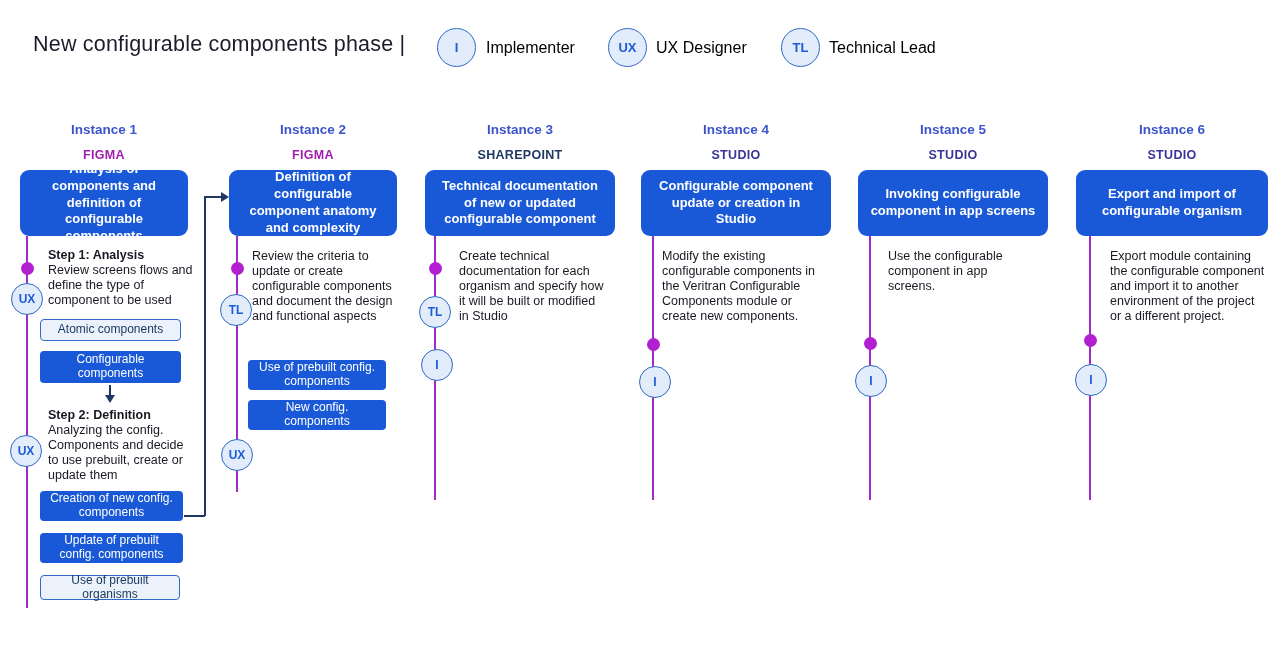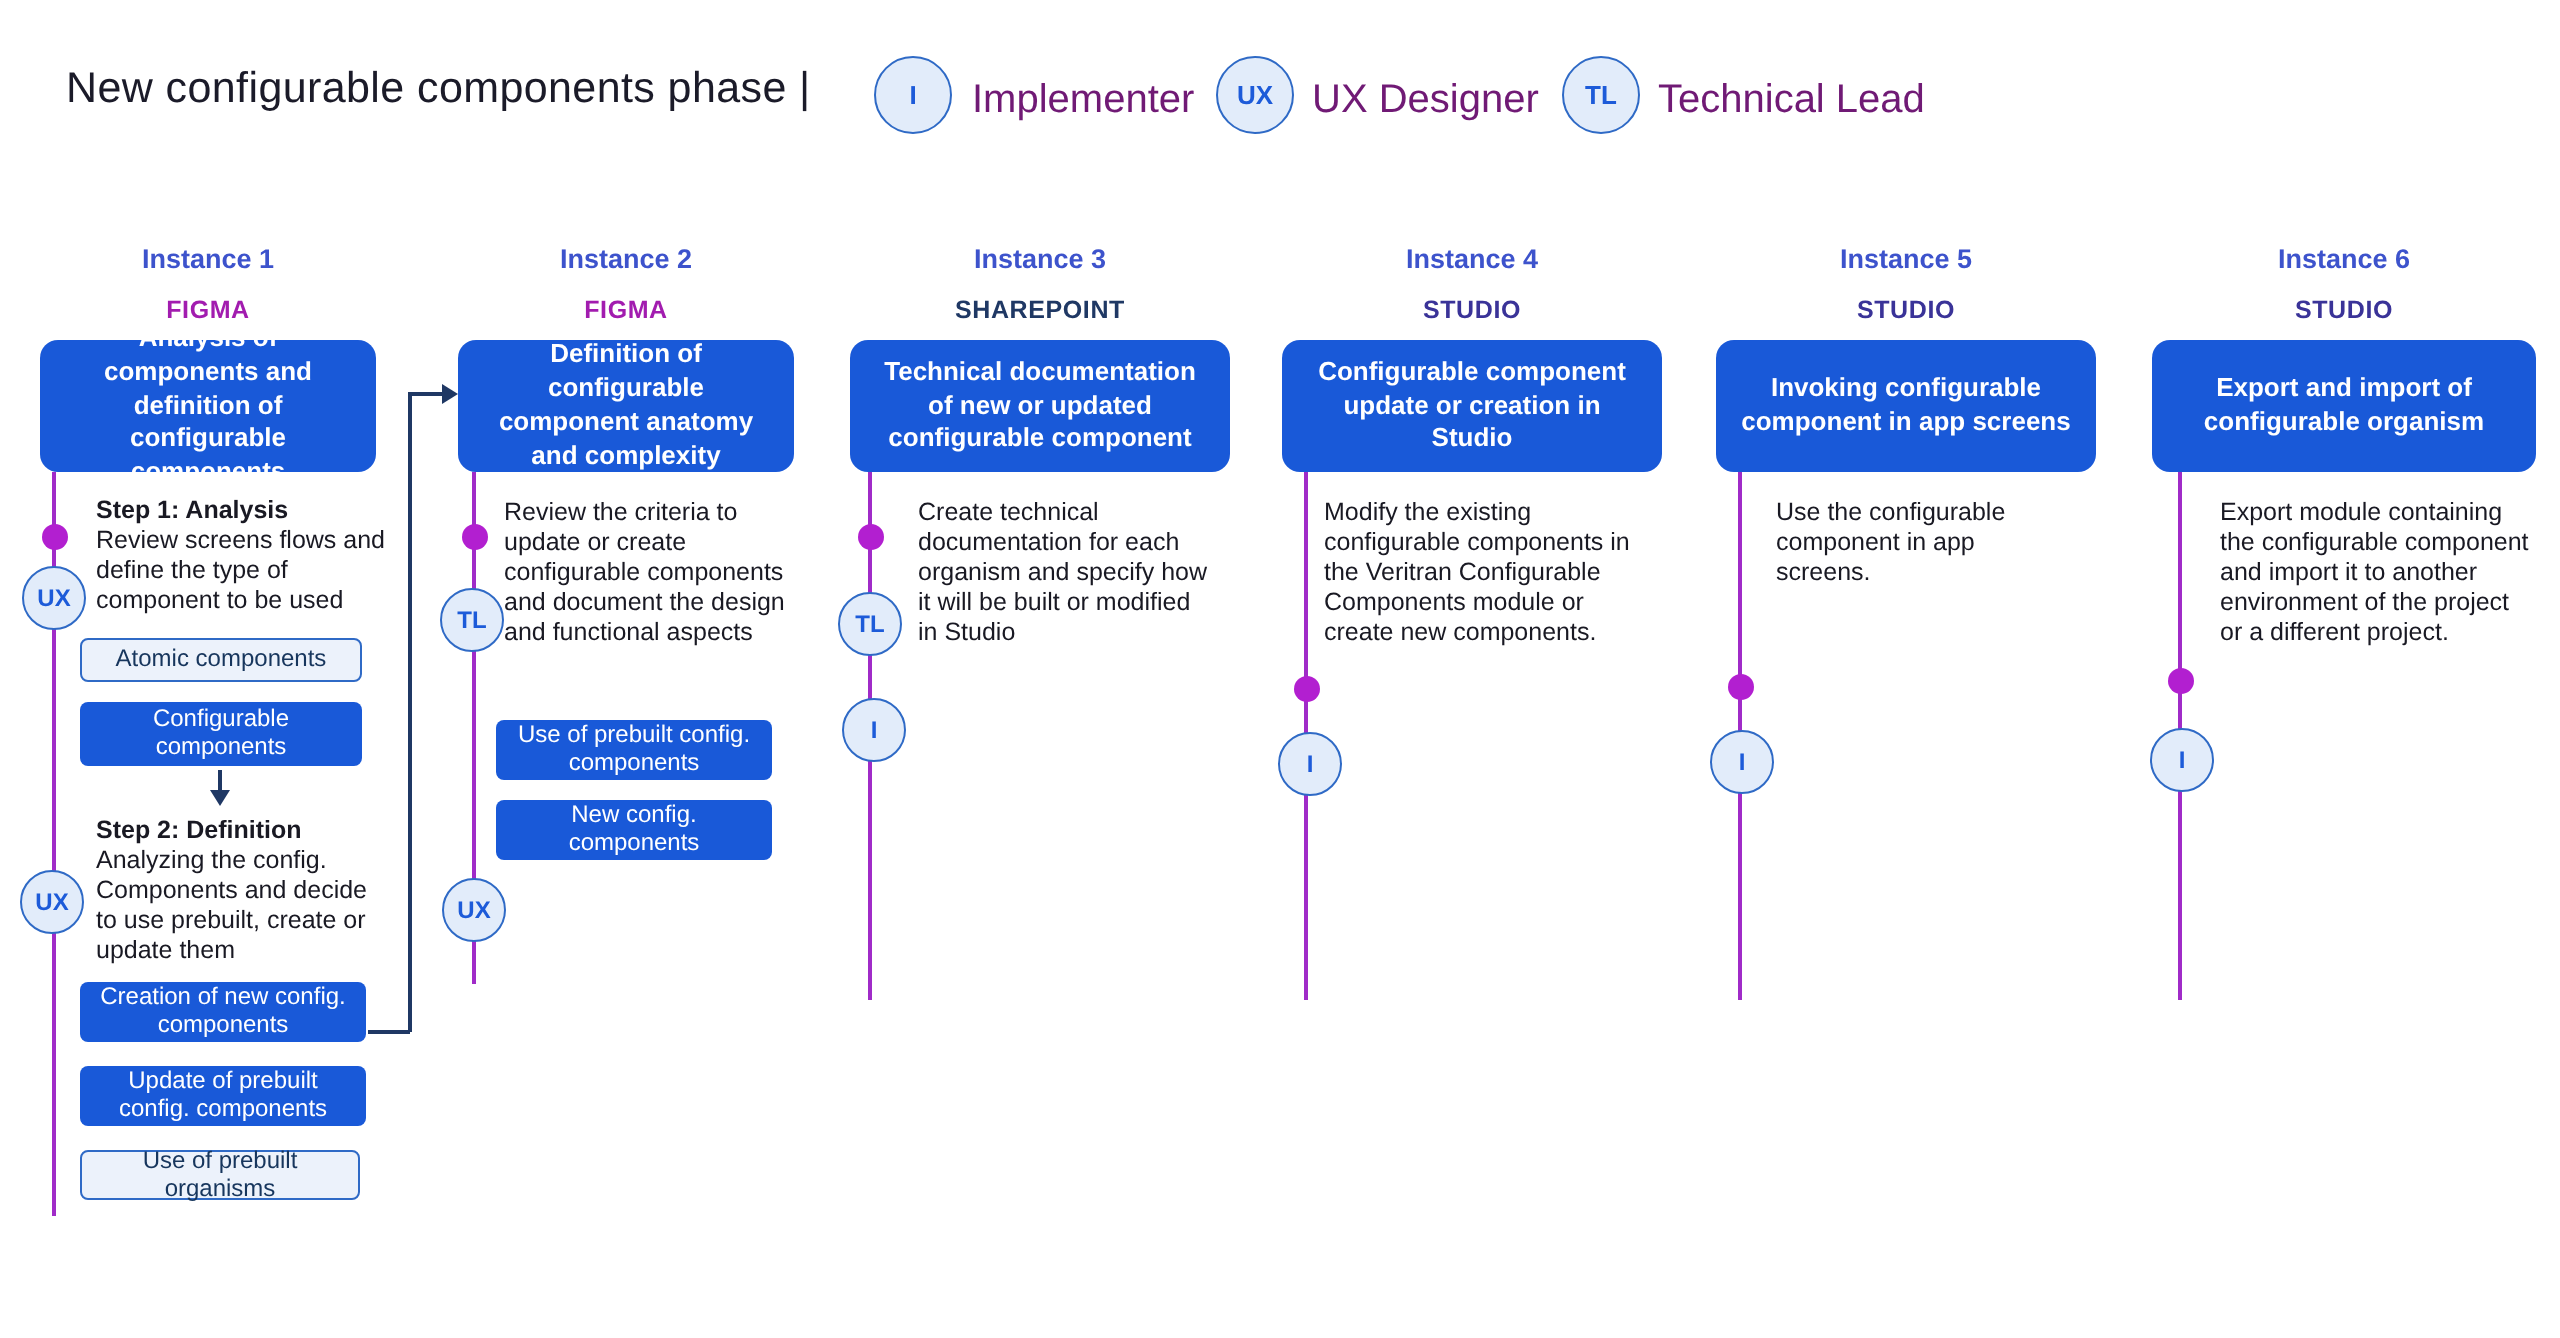--- a/index.html
+++ b/index.html
@@ -6,21 +6,21 @@
   html,body { background:#ffffff; }
   body { font-family:"Liberation Sans", sans-serif; }
   #stage { position:relative; width:1280px; height:669px; background:#ffffff; overflow:hidden; }
 
   .page-title { position:absolute; left:33px; top:32px; font-size:21.5px; font-weight:500; color:#1b1b29; letter-spacing:0.2px; }
 
   .badge { position:absolute; border-radius:50%; background:#e2ecfa; border:1.5px solid #2f6ac6;
            color:#1d5bd9; font-weight:700; display:flex; align-items:center; justify-content:center; }
   .legend-badge { width:39px; height:39px; font-size:13px; }
   .tl-badge { width:32px; height:32px; font-size:12px; z-index:3; }
-  .legend-label { position:absolute; top:39px; font-size:20px; color:#701a75; }
+  .legend-label { position:absolute; top:39px; font-size:16px; color:#000000; }
 
   .inst-title { position:absolute; top:122px; font-size:13.5px; font-weight:700; color:#3d53cc; text-align:center; }
   .tool-label { position:absolute; top:148px; font-size:12.5px; font-weight:700; text-align:center; letter-spacing:0.3px; }
   .tool-figma { color:#a21caf; }
   .tool-sharepoint { color:#1f3864; }
   .tool-studio { color:#3a3398; }
 
   .hbox { position:absolute; top:170px; height:66px; background:#1959d8; border-radius:9px; color:#ffffff;
           font-weight:700; font-size:13px; line-height:1.3; display:flex; align-items:center; justify-content:center;
           text-align:center; padding:6px 10px; z-index:2; }

